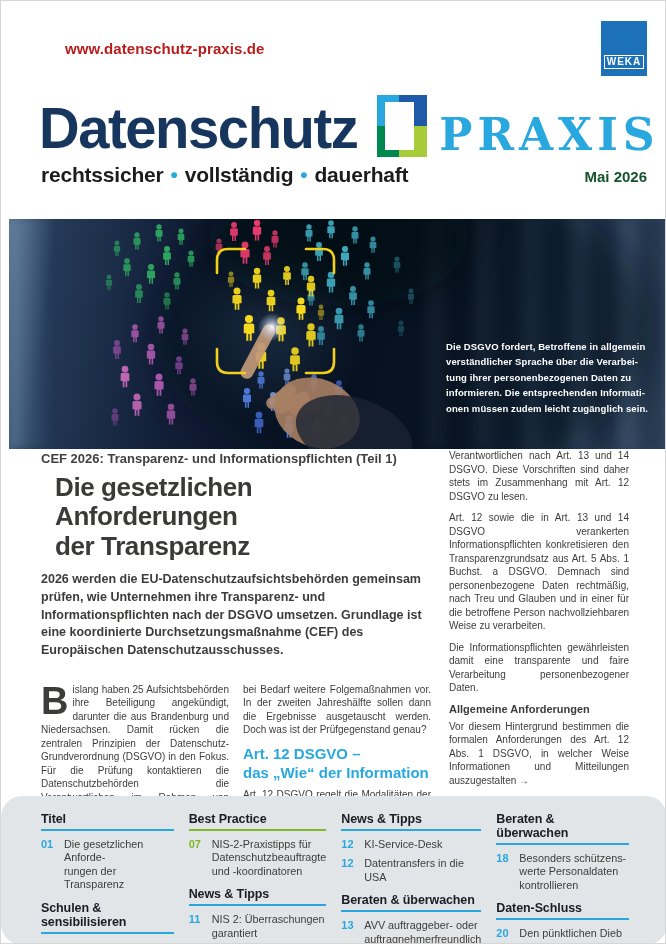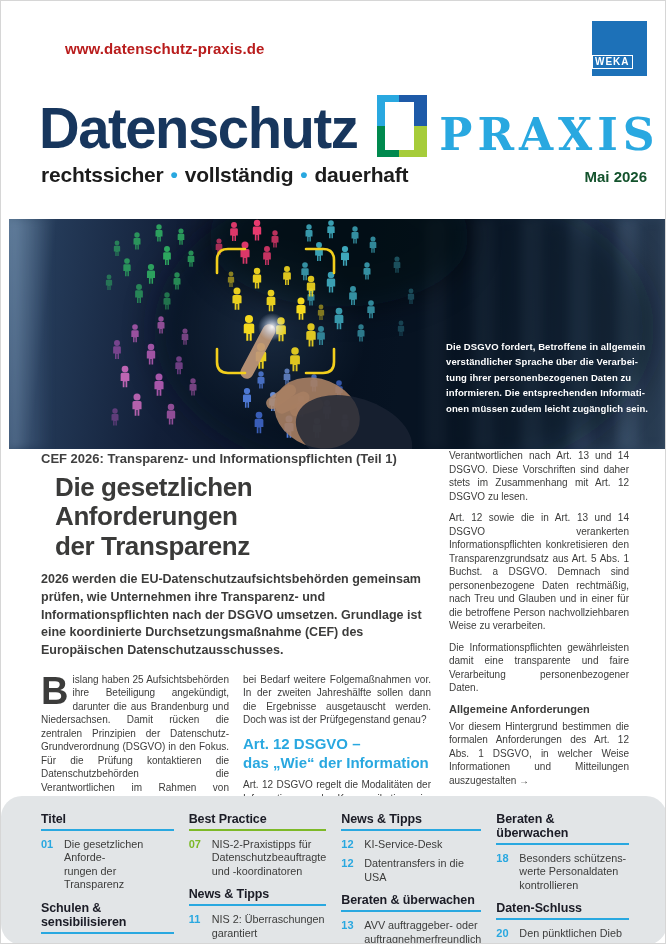--- a/index.html
+++ b/index.html
@@ -10,22 +10,22 @@
     box-sizing:border-box;border:1px solid #d6d6d6;
   }
   .prel{white-space:pre-line;}
 
   
   .url{
     position:absolute;left:40px;top:39px;
     font-size:15px;font-weight:700;color:#b91c1c;text-decoration:none;letter-spacing:.1px;margin-left:24px;
   }
   .weka{
-    position:absolute;right:18px;top:20px;width:55px;height:55px;background:#1d71b8;
-    display:flex;align-items:flex-end;padding-bottom:7px;box-sizing:border-box;
+    position:absolute;right:18px;top:20px;width:46px;height:55px;background:#1d71b8;
+    display:flex;align-items:flex-end;justify-content:center;padding-bottom:7px;box-sizing:border-box;
   }
   .weka span{
     color:#fff;font-size:10px;font-weight:700;letter-spacing:1px;
     border:1px solid #fff;padding:0 2px;line-height:1.25;
   }
 
   
   .masthead{
     position:absolute;left:38px;top:84px;right:18px;height:72px;
     display:flex;align-items:flex-end;
@@ -83,21 +83,21 @@
   
   .article{
     position:absolute;left:40px;top:448px;width:588px;height:347px;overflow:hidden;
     display:grid;grid-template-columns:390px 180px;column-gap:18px;
   }
   .kicker{font-size:13px;font-weight:700;color:#404040;margin:2px 0 7px;}
   .headline{
     margin:0 14px 10px;font-size:26px;font-weight:700;color:#3a3a39;
     line-height:1.13;letter-spacing:-.4px;
   }
-  .lead{margin:0 0 13px;font-size:12.5px;font-weight:700;color:#3c3c3b;line-height:1.42;}
+  .lead{margin:0 0 23px;font-size:12.5px;font-weight:700;color:#3c3c3b;line-height:1.42;}
   .cols2{display:grid;grid-template-columns:1fr 1fr;column-gap:14px;}
   .body-p{margin:0 0 8px;font-size:10px;color:#3c3c3b;line-height:1.35;text-align:justify;}
   .dropcap{
     float:left;font-size:38px;line-height:.8;font-weight:700;color:#3c3c3b;
     padding:3px 4px 0 0;
   }
   .subhead-blue{
     margin:4px 0 6px;font-size:15px;font-weight:700;color:#29a8e0;line-height:1.25;
   }
   .subhead-dark{margin:3px 0 5px;font-size:11px;font-weight:700;color:#3c3c3b;}

